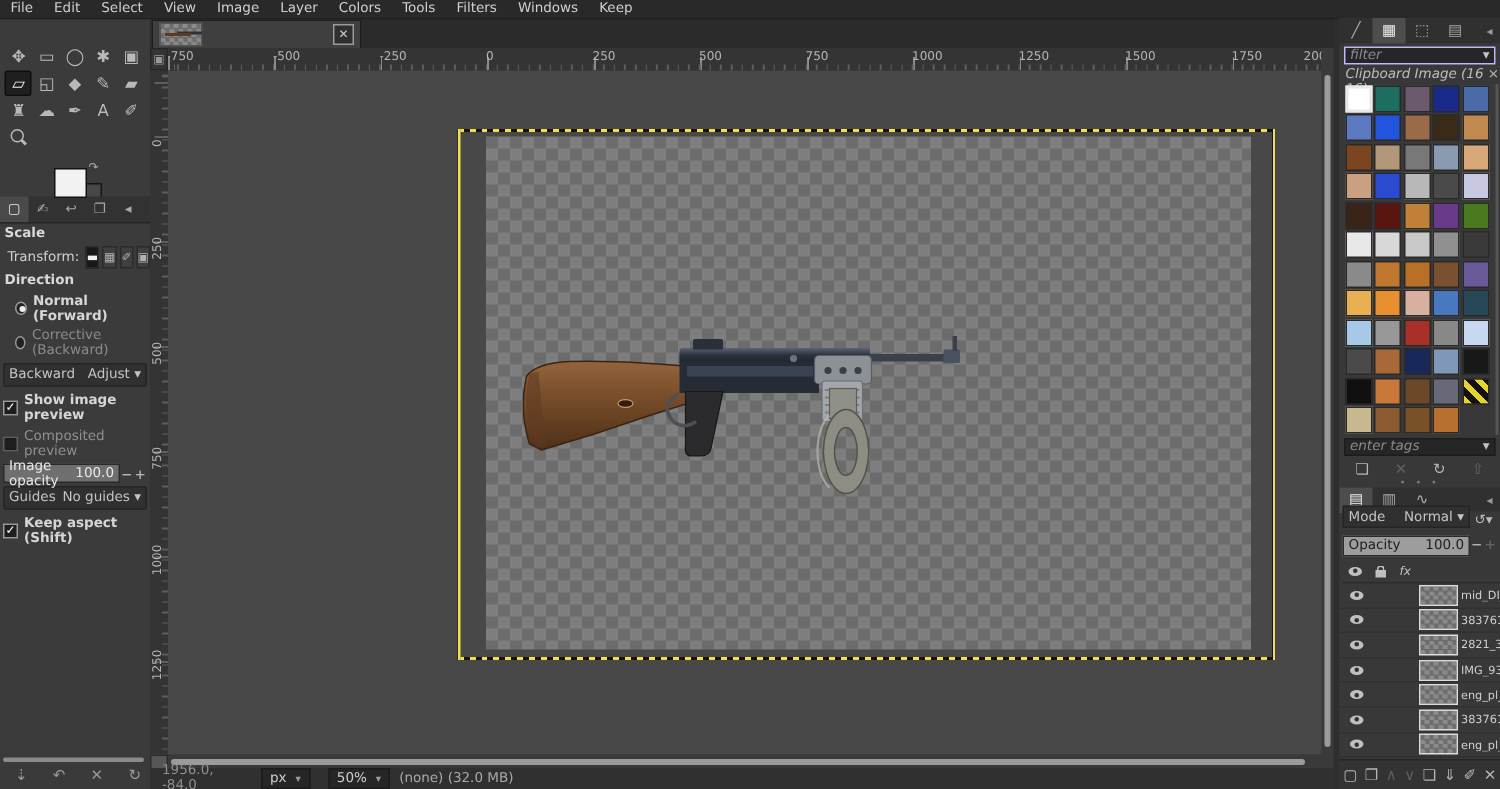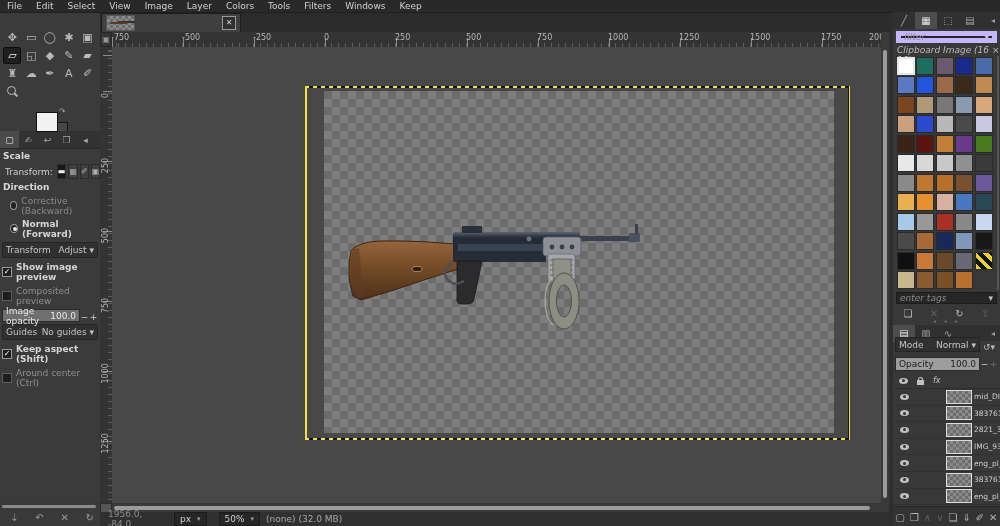--- a/index.html
+++ b/index.html
@@ -92,21 +92,21 @@
   .status-dd{background:#262626;border:1px solid #1b1b1b;color:#cfcfcf;padding:0 5px;margin:0 6px;height:12px;
              display:flex;align-items:center;}
   .status-dd .arrow{margin-left:6px;font-size:7px;color:#9a9a9a;}
   
   #right-divider{left:889px;top:13px;width:4px;height:513px;background:#2e2e2e;}
   #right-panel{left:893px;top:12px;width:107px;height:514px;background:#383838;}
   #rp-tabs{position:absolute;left:0;top:0;width:107px;height:17px;background:#303030;display:flex;}
   .rp-tab{width:22px;height:17px;display:flex;align-items:center;justify-content:center;color:#a8a8a8;font-size:10px;}
   .rp-tab.active{background:#4d4d4d;color:#eee;}
   .rp-menu-btn{margin-left:auto;width:14px;height:17px;color:#999;font-size:8px;display:flex;align-items:center;justify-content:center;}
-  #filter-input{position:absolute;left:3px;top:19px;width:101px;height:12px;background:#262626;border:5px solid #c4b5fd;
+  #filter-input{position:absolute;left:3px;top:19px;width:101px;height:12px;background:#262626;border:1px solid #c4b5fd;
                 box-sizing:border-box;display:flex;align-items:center;justify-content:space-between;padding:0 3px;}
   .placeholder{color:#8b8b8b;font-style:italic;}
   #collection-label{position:absolute;left:4px;top:33px;color:#bdbdbd;font-style:italic;}
   #pattern-grid{position:absolute;left:3px;top:44px;width:99px;display:flex;flex-wrap:wrap;}
   .pattern-cell{width:18px;height:18px;margin:0.75px;box-sizing:border-box;border:1px solid #2a2a2a;}
   .pattern-cell.selected{border:2px solid #e8e8e8;}
   .pattern-cell.warn{background:repeating-linear-gradient(45deg,#e8d22c 0 4px,#111 4px 8px);}
   .pattern-cell.empty{background:transparent;border-color:transparent;}
   #pattern-scroll{position:absolute;left:104px;top:44px;width:2px;height:234px;background:#555;}
   #tags-input{position:absolute;left:3px;top:280px;width:101px;height:12px;background:#262626;border:1px solid #1c1c1c;
@@ -237,29 +237,29 @@
       <div class="opt-label opt-bold">Scale</div>
       <div id="transform-row">
         <span class="opt-label">Transform:</span>
       <span class="tbtn pressed">▬</span>
           <span class="tbtn">▦</span>
           <span class="tbtn">✐</span>
           <span class="tbtn">▣</span>
         </div>
       <div class="opt-label opt-bold">Direction</div>
       <div class="radio-row">
+        <span class="radio on"></span>
+        <span class="radio-label">Normal (Forward)</span>
+      </div>
+      <div class="radio-row">
         <span class="radio"></span>
         <span class="radio-label dim">Corrective (Backward)</span>
       </div>
-      <div class="radio-row">
-        <span class="radio on"></span>
-        <span class="radio-label">Normal (Forward)</span>
-      </div>
       <div class="dd-row">
-        <span>Transform</span>
+        <span>Backward</span>
         <span><span>Adjust</span> <span class="arrow">▾</span></span>
       </div>
       <div class="chk-row">
         <span class="chk">✓</span>
         <span class="chk-label">Show image preview</span>
       </div>
       <div class="chk-row" style="">
         <span class="chk off"></span>
         <span class="chk-label dim">Composited preview</span>
       </div>
@@ -271,24 +271,20 @@
         <span class="spin">−</span>
         <span class="spin">+</span>
       </div>
       <div class="dd-row">
         <span>Guides</span>
         <span><span>No guides</span> <span class="arrow">▾</span></span>
       </div>
       <div class="chk-row">
         <span class="chk">✓</span>
         <span class="chk-label">Keep aspect (Shift)</span>
-      </div>
-      <div class="chk-row">
-        <span class="chk off"></span>
-        <span class="chk-label dim">Around center (Ctrl)</span>
       </div>
     </div>
 
     <div id="preset-scroll"></div>
     <div id="preset-buttons">
         <span class="preset-btn">⇣</span>
         <span class="preset-btn">↶</span>
         <span class="preset-btn">✕</span>
         <span class="preset-btn">↻</span>
       </div>

